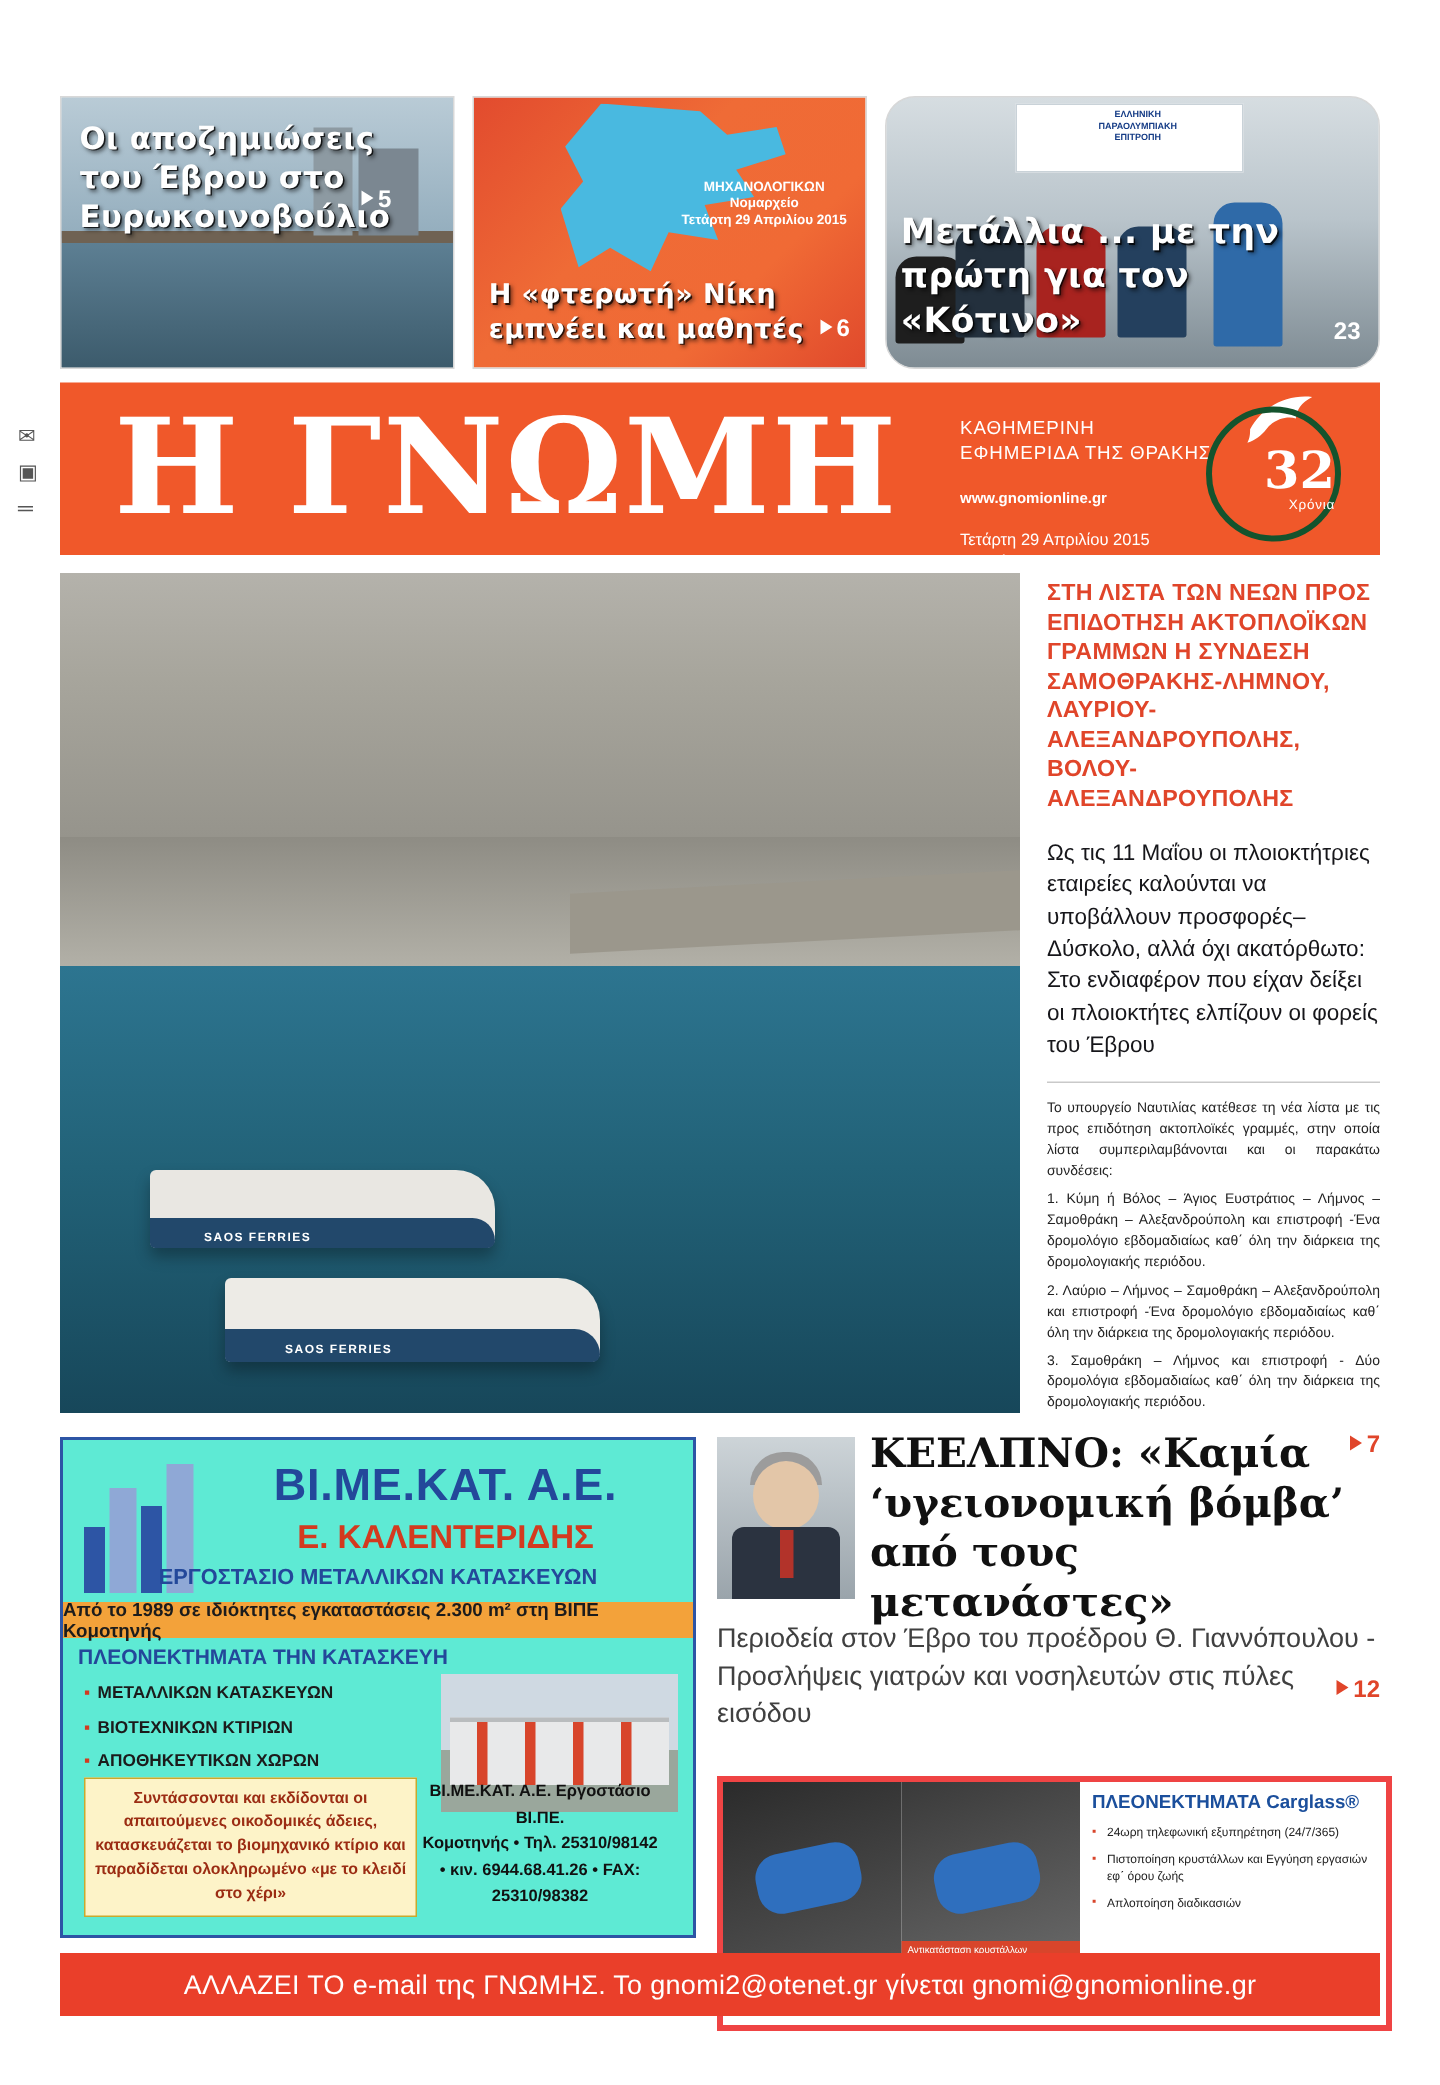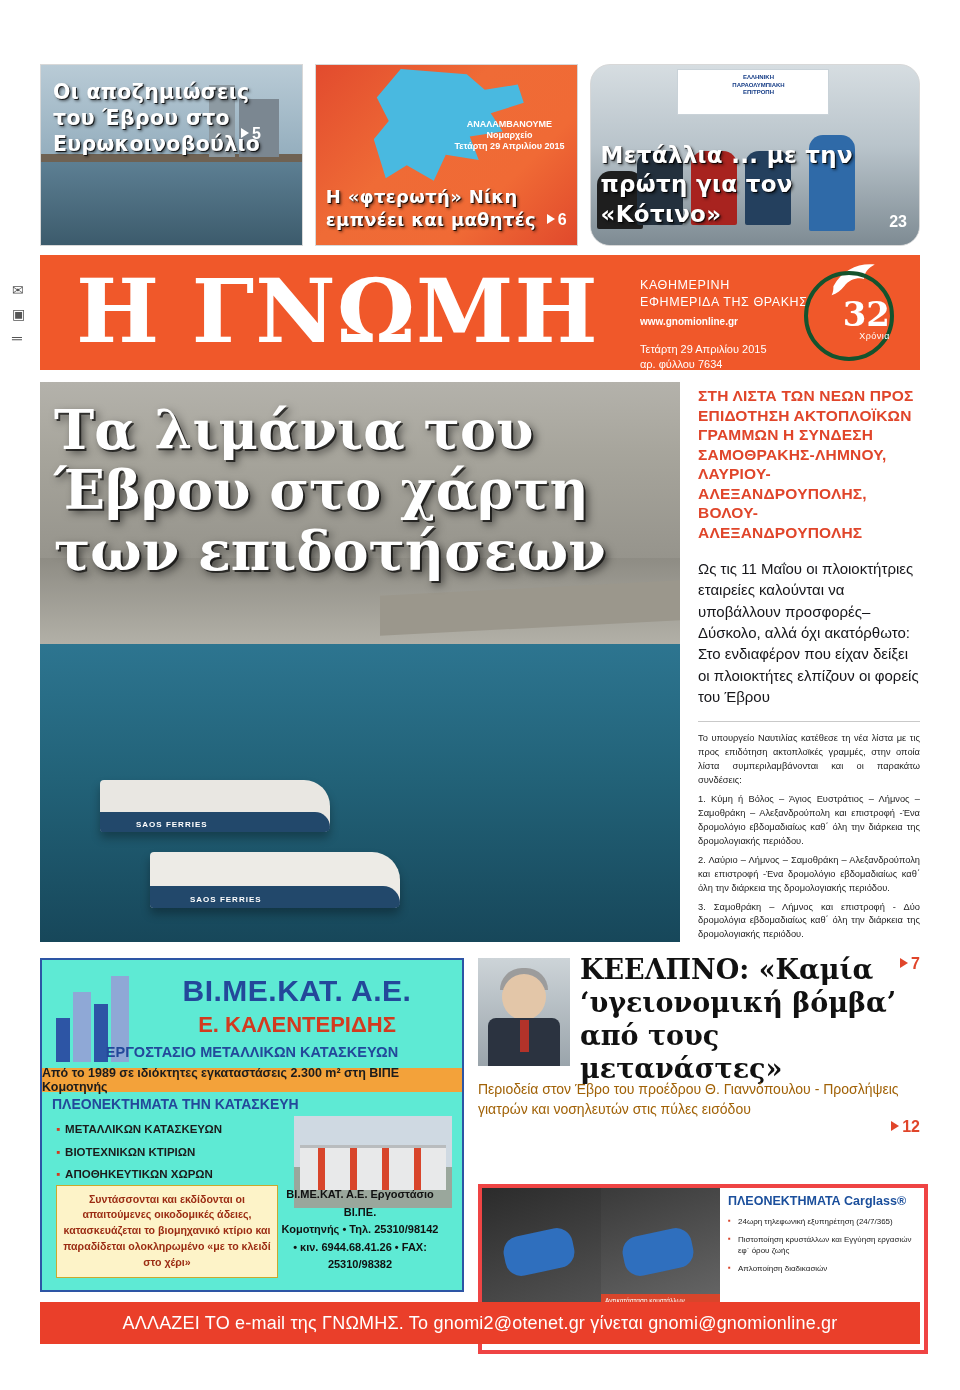--- a/index.html
+++ b/index.html
@@ -52,21 +52,21 @@
   .t3 .p4{left:218px;background:#2f6aa8;height:96px;bottom:14px;}
   .t3 .p0{left:6px;background:#1e1e1e;height:58px;bottom:16px;}
   .t3 .teaser-head{top:auto;bottom:16px;left:10px;right:10px;font-size:23px;}
 
   
   .masthead{position:absolute;left:40px;top:255px;width:880px;height:115px;background:#f0582a;}
   .mast-title{position:absolute;left:36px;top:12px;font-family:"DejaVu Serif", serif;font-weight:bold;
     font-size:88px;color:#fff;letter-spacing:1px;line-height:1;}
   .mast-info{position:absolute;left:600px;top:22px;color:#fff;line-height:1.32;}
   .mast-info .l1{font-size:12.5px;letter-spacing:.6px;}
-  .mast-info .l2{font-size:12.5px;letter-spacing:.6px;margin-bottom:5px;}
+  .mast-info .l2{font-size:12.5px;letter-spacing:.6px;margin-bottom:16px;}
   .mast-info .www{font-size:10px;font-weight:bold;margin-bottom:14px;}
   .mast-info .d1,.mast-info .d2,.mast-info .d3{font-size:11px;}
   .badge{position:absolute;right:26px;top:16px;width:82px;height:82px;border-radius:50%;border:4px solid #14532d;color:#fff;text-align:right;}
   .badge .num{font-family:"DejaVu Serif",serif;font-size:34px;font-weight:bold;line-height:1;margin-top:22px;}
   .badge .yr{font-size:9px;letter-spacing:.5px;}
   .dove{position:absolute;right:38px;top:4px;width:54px;height:40px;}
   .side-icons{position:absolute;left:12px;top:282px;width:22px;}
   .side-icons div{margin-bottom:8px;font-size:14px;color:#555;}
 
   
@@ -120,21 +120,21 @@
 
   
   .art2{position:absolute;left:478px;top:958px;width:442px;}
   .art2 .ph{position:absolute;left:0;top:0;width:92px;height:108px;background:linear-gradient(180deg,#cdd4d8,#9aa4ab);overflow:hidden;}
   .art2 .ph .head{position:absolute;left:24px;top:16px;width:44px;height:46px;border-radius:50%;background:#e3c6a8;}
   .art2 .ph .hair{position:absolute;left:22px;top:10px;width:48px;height:22px;border-radius:24px 24px 0 0;background:#9c9c9c;}
   .art2 .ph .suit{position:absolute;left:10px;top:60px;width:72px;height:48px;background:#2b3340;border-radius:8px 8px 0 0;}
   .art2 .ph .tie{position:absolute;left:42px;top:62px;width:9px;height:32px;background:#b2332a;}
   .art2 h2{position:absolute;left:102px;top:-4px;right:0;margin:0;font-family:"DejaVu Serif",serif;font-weight:bold;
      font-size:27px;line-height:1.22;color:#111;}
-  .art2 .sub{position:absolute;left:0;top:122px;right:0;font-size:14px;line-height:1.4;color:#a16207;}
+  .art2 .sub{position:absolute;left:0;top:122px;right:0;font-size:18px;line-height:1.4;color:#404040;}
   .art2 .ref{position:absolute;right:0;top:160px;color:#e0452a;font-weight:bold;font-size:16px;}
 
   
   .carg{position:absolute;left:478px;top:1184px;width:442px;height:162px;border:4px solid #ef4444;background:#fff;overflow:hidden;}
   .carg .imgs{position:absolute;left:0;top:0;width:238px;height:128px;display:flex;}
   .carg .im{position:relative;width:119px;height:128px;}
   .carg .im1{background:linear-gradient(160deg,#2b2b2b,#555);}
   .carg .im2{background:linear-gradient(160deg,#3a3a3a,#6a6a6a);}
   .carg .im .hand{position:absolute;left:22px;top:44px;width:70px;height:40px;background:#2f6fbe;border-radius:16px;transform:rotate(-12deg);}
   .carg .cap{position:absolute;left:0;bottom:0;width:100%;background:#d8452b;color:#fff;font-size:6.5px;padding:3px 4px;box-sizing:border-box;line-height:1.2;}
@@ -168,21 +168,21 @@
       <div class="water"></div>
       <div class="teaser-head">Οι αποζημιώσεις του Έβρου στο Ευρωκοινοβούλιο</div>
       <div class="ref-abs" style="left:200px;top:60px;">
         <span class="tri"></span><span class="page-ref">5</span>
       </div>
     </div>
 
     <div class="teaser t2">
       <div class="map"></div>
       <div class="maplabel">
-        <div>ΑΝΑΛΑΜΒΑΝΟΥΜΕ</div>
+        <div>ΜΗΧΑΝΟΛΟΓΙΚΩΝ</div>
         <div>Νομαρχείο</div>
         <div>Τετάρτη 29 Απριλίου 2015</div>
       </div>
       <div class="teaser-head">Η «φτερωτή» Νίκη εμπνέει και μαθητές</div>
       <div class="ref-abs" style="right:10px;bottom:16px;">
         <span class="tri"></span><span class="page-ref">6</span>
       </div>
     </div>
 
     <div class="teaser t3">
@@ -237,21 +237,20 @@
     <div class="pier"></div>
     <div class="sea"></div>
     <div class="ship1">
       <div class="hull"></div>
       <div class="nm">SAOS FERRIES</div>
     </div>
     <div class="ship2">
       <div class="hull"></div>
       <div class="nm">SAOS FERRIES</div>
     </div>
-    <div class="lead-title">Τα λιμάνια του Έβρου στο χάρτη των επιδοτήσεων</div>
   </div>
 
   <div class="rcol">
     <div class="kicker">ΣΤΗ ΛΙΣΤΑ ΤΩΝ ΝΕΩΝ ΠΡΟΣ ΕΠΙΔΟΤΗΣΗ ΑΚΤΟΠΛΟΪΚΩΝ ΓΡΑΜΜΩΝ Η ΣΥΝΔΕΣΗ ΣΑΜΟΘΡΑΚΗΣ-ΛΗΜΝΟΥ, ΛΑΥΡΙΟΥ-ΑΛΕΞΑΝΔΡΟΥΠΟΛΗΣ, ΒΟΛΟΥ-ΑΛΕΞΑΝΔΡΟΥΠΟΛΗΣ</div>
     <div class="lede">Ως τις 11 Μαΐου οι πλοιοκτήτριες εταιρείες καλούνται να υποβάλλουν προσφορές– Δύσκολο, αλλά όχι ακατόρθωτο: Στο ενδιαφέρον που είχαν δείξει οι πλοιοκτήτες ελπίζουν οι φορείς του Έβρου</div>
     <hr>
     <div class="body-small">
       <p>Το υπουργείο Ναυτιλίας κατέθεσε τη νέα λίστα με τις προς επιδότηση ακτοπλοϊκές γραμμές, στην οποία λίστα συμπεριλαμβάνονται και οι παρακάτω συνδέσεις:</p>
       <p>1. Κύμη ή Βόλος – Άγιος Ευστράτιος – Λήμνος – Σαμοθράκη – Αλεξανδρούπολη και επιστροφή -Ένα δρομολόγιο εβδομαδιαίως καθ΄ όλη την διάρκεια της δρομολογιακής περιόδου.</p>
       <p>2. Λαύριο – Λήμνος – Σαμοθράκη – Αλεξανδρούπολη και επιστροφή -Ένα δρομολόγιο εβδομαδιαίως καθ΄ όλη την διάρκεια της δρομολογιακής περιόδου.</p>

